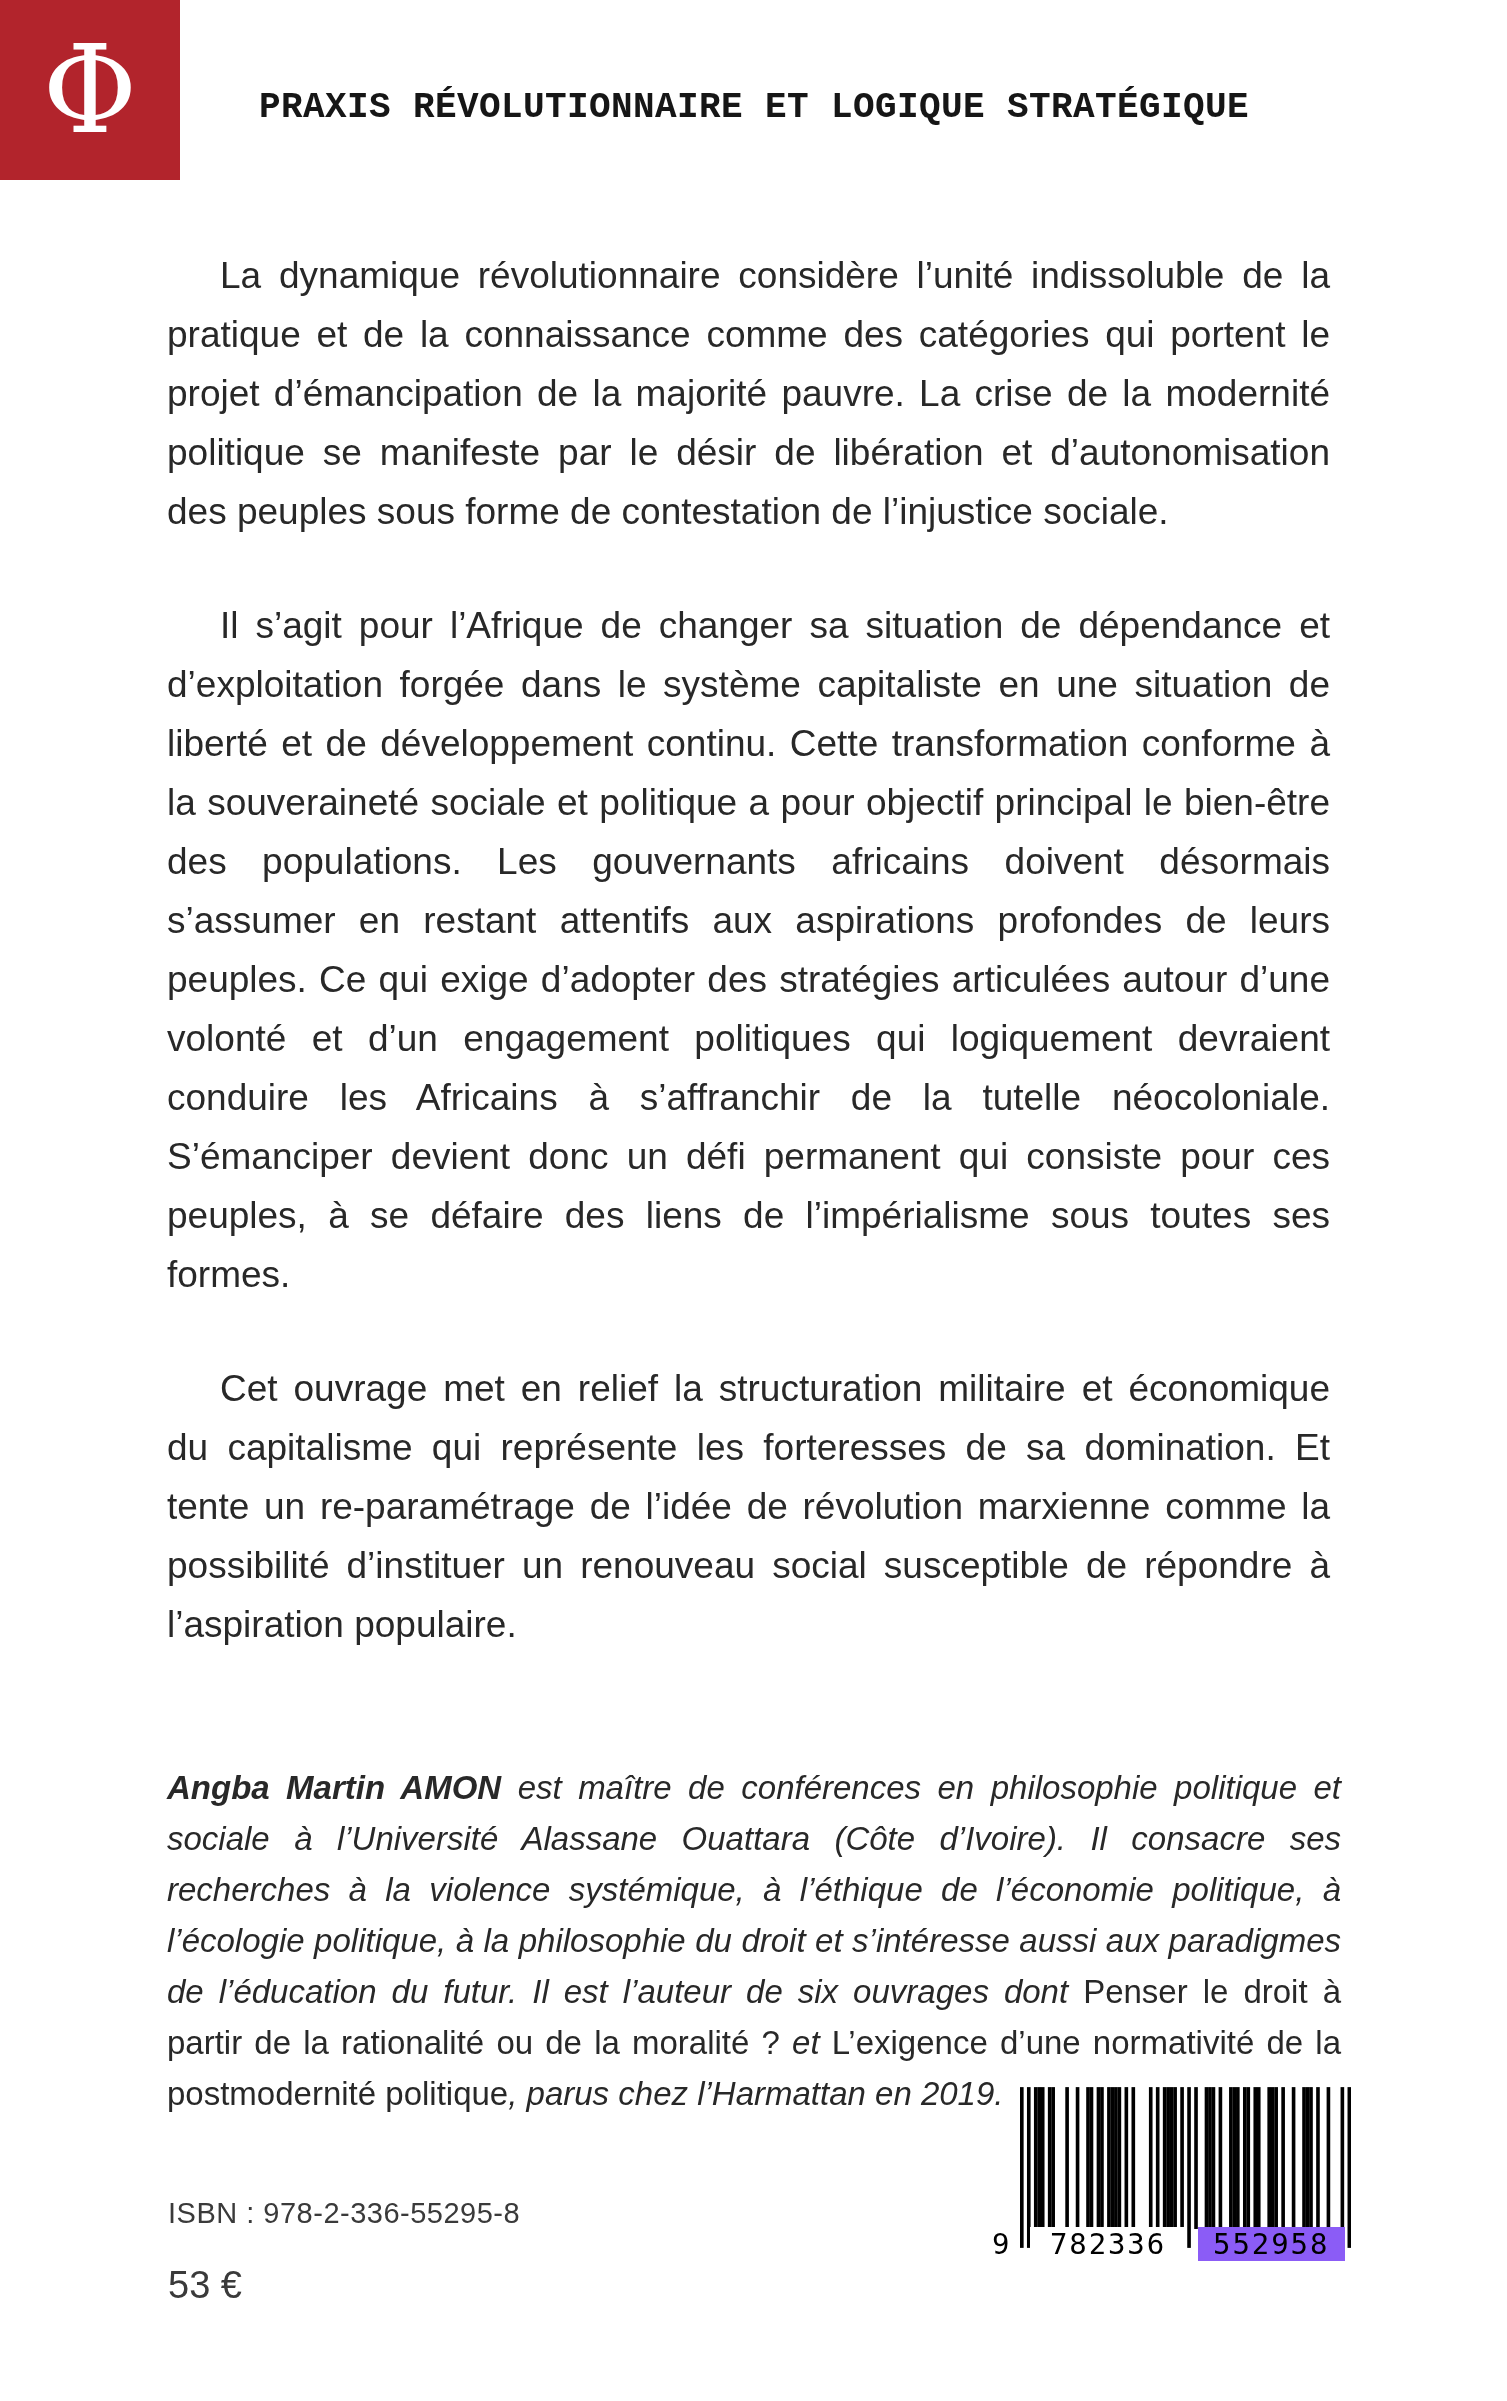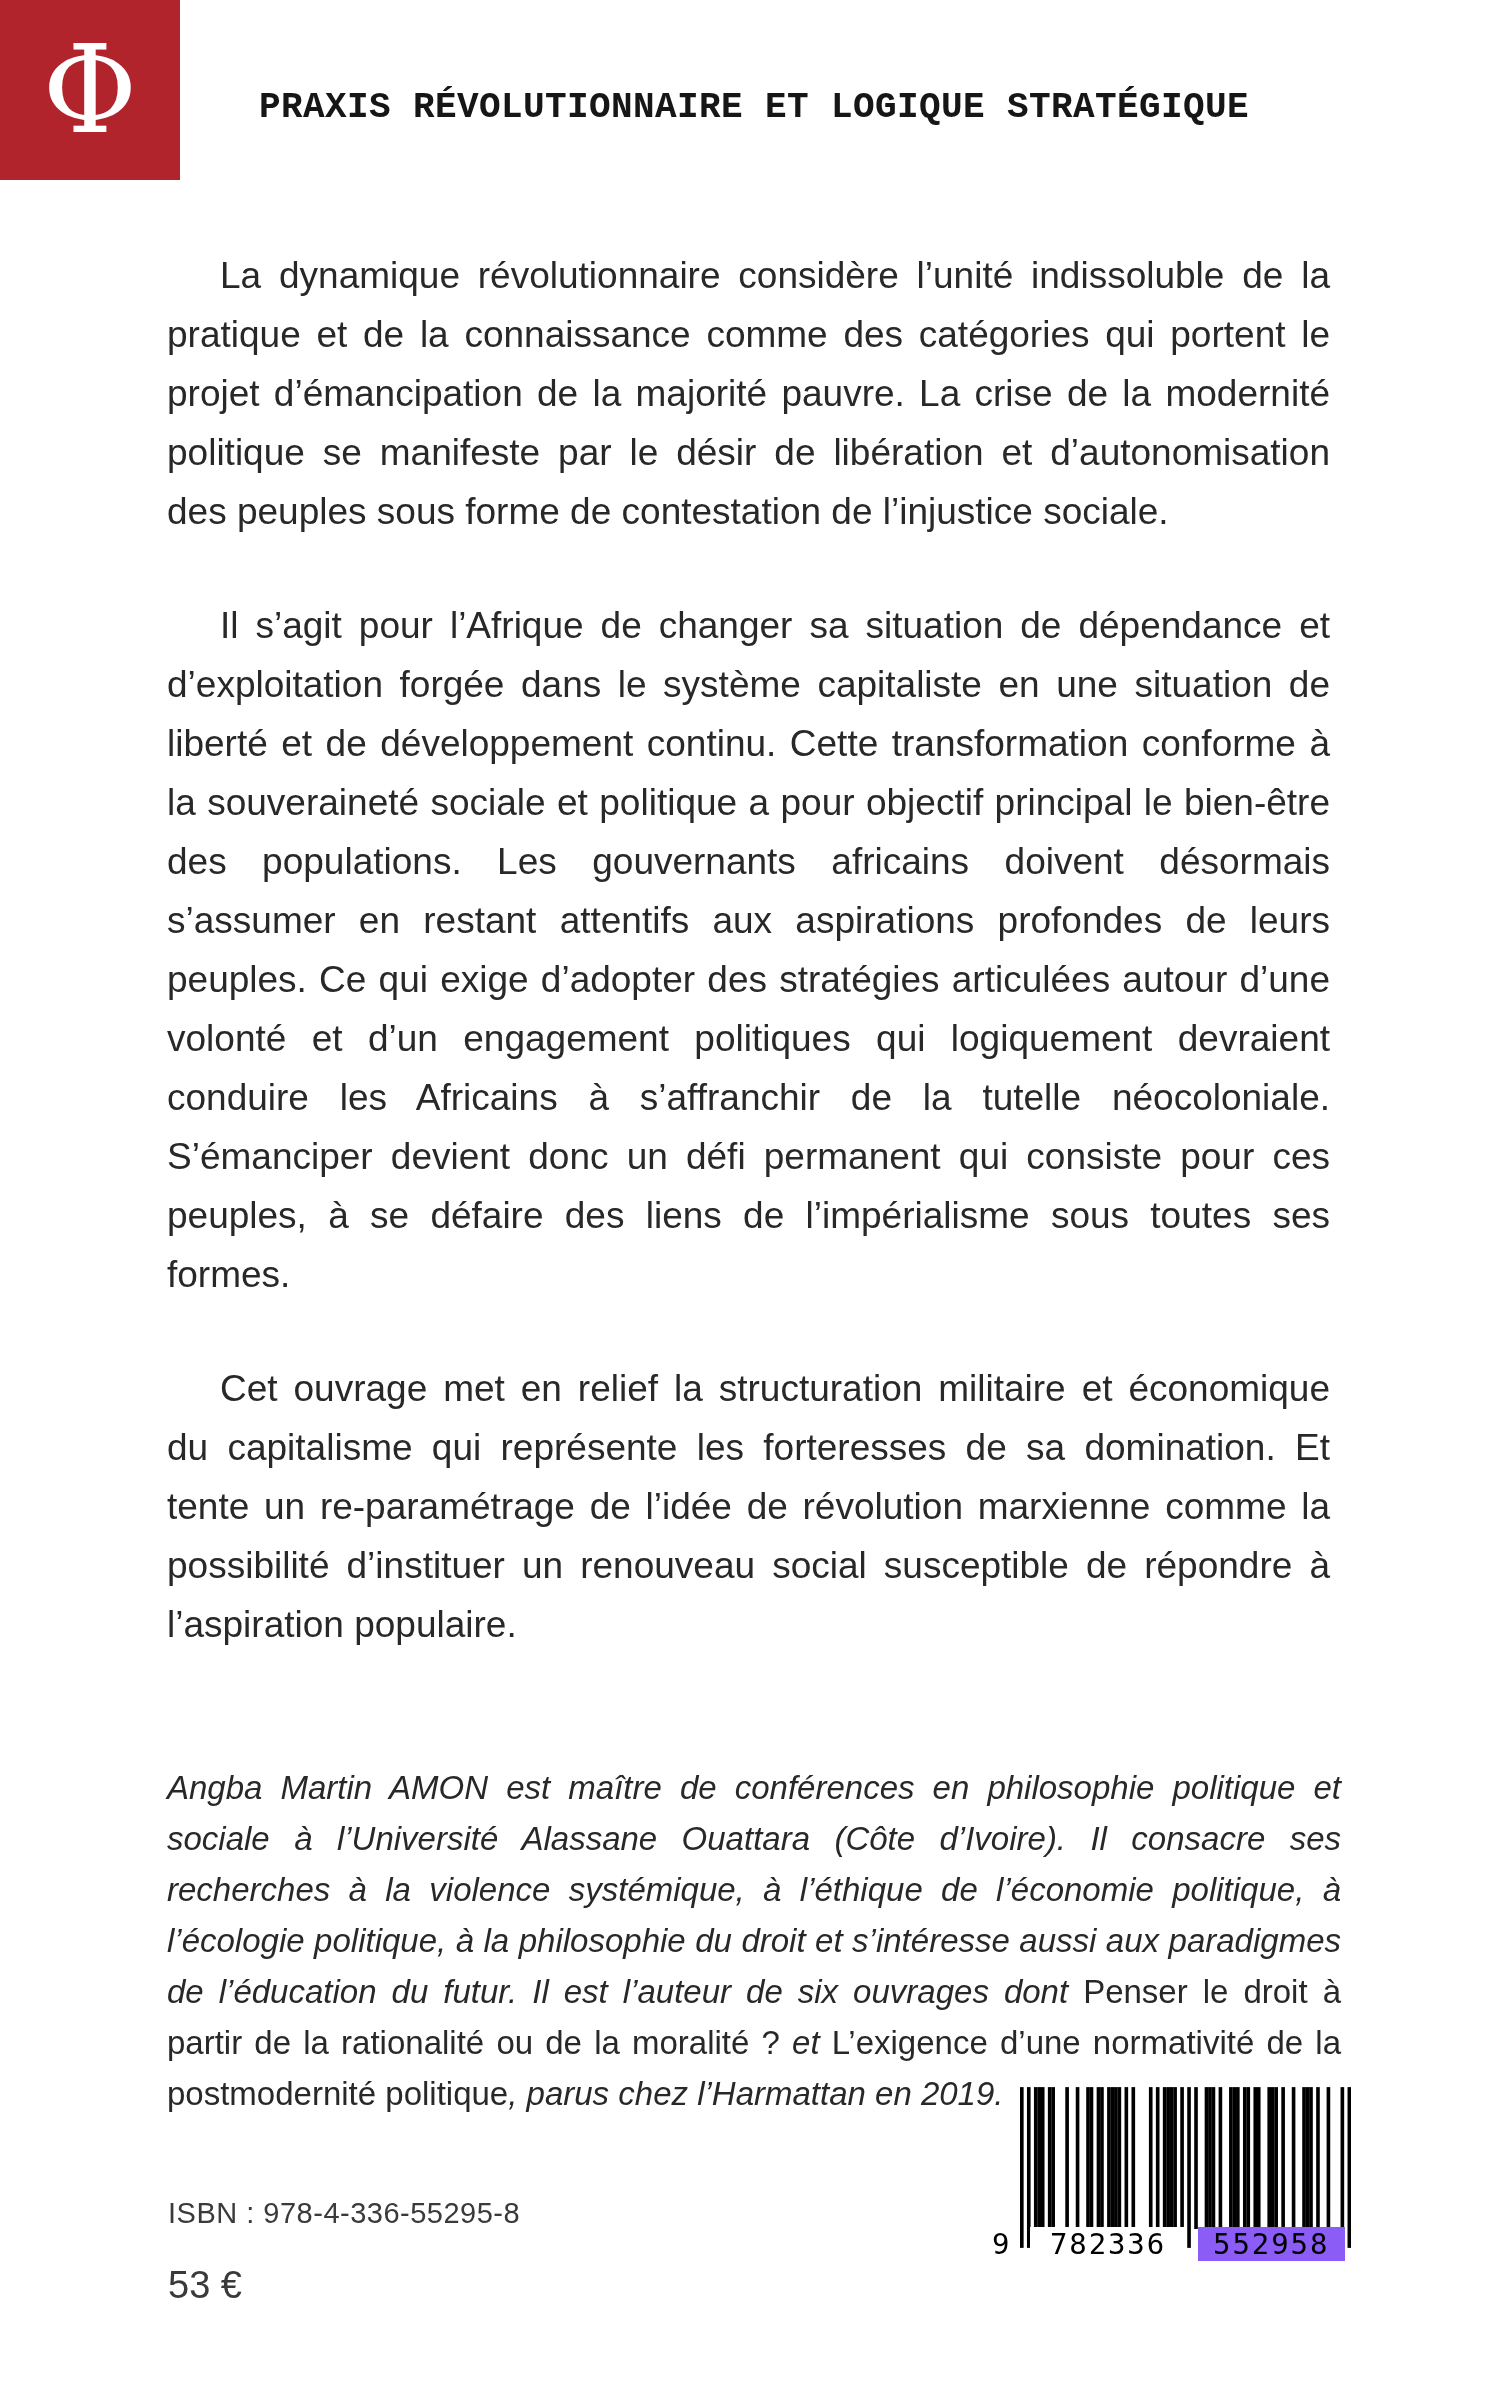--- a/index.html
+++ b/index.html
@@ -66,21 +66,21 @@
   .bio {
     position: absolute;
     left: 167px; right: 167px;
     top: 1762px;
     font-size: 33px;
     line-height: 51px;
     font-style: italic;
     text-align: justify;
     color: #282828;
   }
-  .bio .author { font-weight: normal; }
+  .bio .author { font-weight: bold; }
   .bio .book-ref { font-style: normal; }
 
   
   .isbn {
     position: absolute;
     left: 168px; top: 2197px;
     font-size: 29px;
     color: #3a3a3a;
     letter-spacing: 0.5px;
   }
@@ -126,21 +126,21 @@
   <div class="synopsis">
     <p>La dynamique révolutionnaire considère l’unité indissoluble de la pratique et de la connaissance comme des catégories qui portent le projet d’émancipation de la majorité pauvre. La crise de la modernité politique se manifeste par le désir de libération et d’autonomisation des peuples sous forme de contestation de l’injustice sociale.</p>
     <p>Il s’agit pour l’Afrique de changer sa situation de dépendance et d’exploitation forgée dans le système capitaliste en une situation de liberté et de développement continu. Cette transformation conforme à la souveraineté sociale et politique a pour objectif principal le bien-être des populations. Les gouvernants africains doivent désormais s’assumer en restant attentifs aux aspirations profondes de leurs peuples. Ce qui exige d’adopter des stratégies articulées autour d’une volonté et d’un engagement politiques qui logiquement devraient conduire les Africains à s’affranchir de la tutelle néocoloniale. S’émanciper devient donc un défi permanent qui consiste pour ces peuples, à se défaire des liens de l’impérialisme sous toutes ses formes.</p>
     <p>Cet ouvrage met en relief la structuration militaire et économique du capitalisme qui représente les forteresses de sa domination. Et tente un re-paramétrage de l’idée de révolution marxienne comme la possibilité d’instituer un renouveau social susceptible de répondre à l’aspiration populaire.</p>
   </div>
 
   <div class="bio">
     <span class="author">Angba Martin AMON</span><span> est maître de conférences en philosophie politique et sociale à l’Université Alassane Ouattara (Côte d’Ivoire). Il consacre ses recherches à la violence systémique, à l’éthique de l’économie politique, à l’écologie politique, à la philosophie du droit et s’intéresse aussi aux paradigmes de l’éducation du futur. Il est l’auteur de six ouvrages dont </span><span class="book-ref">Penser le droit à partir de la rationalité ou de la moralité ?</span><span> et </span><span class="book-ref">L’exigence d’une normativité de la postmodernité politique</span><span>, parus chez l’Harmattan en 2019.</span>
   </div>
 
-  <div class="isbn">ISBN : 978-4-336-55295-8</div>
+  <div class="isbn">ISBN : 978-2-336-55295-8</div>
   <div class="price">53 €</div>
 
   <div class="barcode">
     <svg width="331" height="161" viewBox="0 0 350 170" aria-hidden="true">
       <g fill="#000">
           <rect x="0.00" y="0" width="3.83" height="170"></rect>
           <rect x="7.37" y="0" width="3.83" height="170"></rect>
           <rect x="14.74" y="0" width="3.83" height="150"></rect>
           <rect x="18.42" y="0" width="3.83" height="150"></rect>
           <rect x="22.11" y="0" width="3.83" height="150"></rect>

